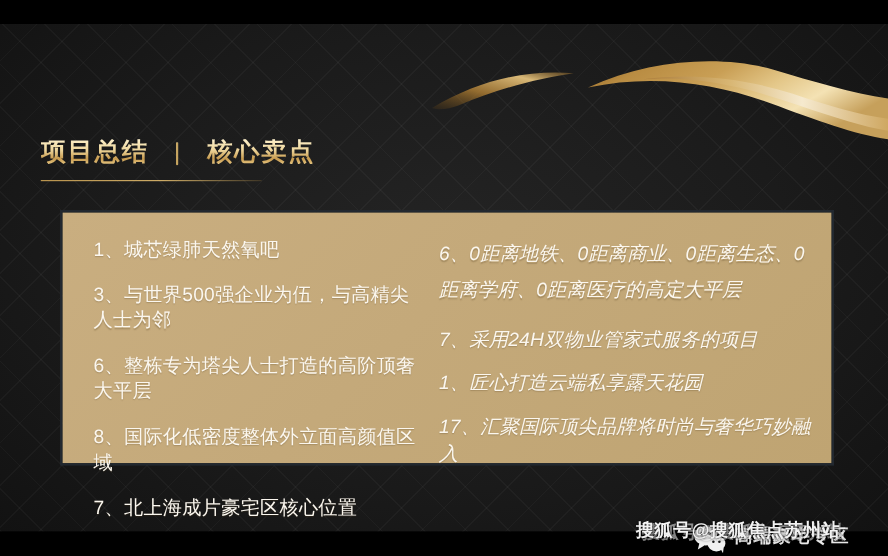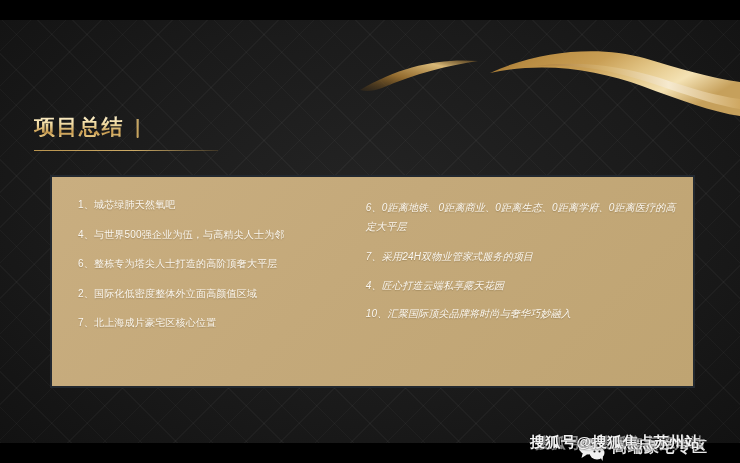--- a/index.html
+++ b/index.html
@@ -41,21 +41,21 @@
   .ribbon { position:absolute; left:330px; top:0px; width:410px; height:110px; z-index:5; }
 
   
   .heading-wrap { position:absolute; left:34px; top:96px; z-index:10; }
   .heading {
     font-size:21px; font-weight:bold; letter-spacing:1.5px; line-height:1;
     background:linear-gradient(180deg,#fdf0cb 0%,#efd79c 42%,#c79a4e 78%,#e7c884 100%);
     -webkit-background-clip:text; background-clip:text;
     -webkit-text-fill-color:transparent; color:#e9cf96;
     white-space:nowrap;
-    display:flex; align-items:center; gap:9px;
+    display:flex; align-items:center; gap:19px;
   }
   .heading .divider {
     -webkit-text-fill-color:#c6a45f; color:#c6a45f;
     font-weight:400; font-size:20px; padding:0 2px;
   }
   .heading-rule {
     position:absolute; left:34px; top:130px; width:184px; height:1px;
     background:linear-gradient(90deg,#b8934e 0%,#cdab66 55%,rgba(160,125,60,0.25) 100%);
     z-index:10;
   }
@@ -68,21 +68,21 @@
     z-index:12;
     display:flex;
     padding:18px 14px 14px 14px;
   }
   .col { display:flex; flex-direction:column; }
   .col-left  { width:292px; padding-left:12px; padding-top:3px; }
   .col-right { width:330px; padding-left:12px; padding-top:3px; }
 
   .item {
     color:#fbf7ef;
-    font-size:10px;
+    font-size:16px;
     line-height:1.35;
     letter-spacing:0.2px;
     margin-bottom:16px;
     text-shadow:0 1px 1px rgba(90,70,35,0.30);
     white-space:normal;
   }
   .col-right .item { margin-bottom:15px;font-style:italic; }
   .col-right .item.wrap { margin-bottom:14px; line-height:1.9; }
 
   
@@ -146,39 +146,40 @@
                L410,62 C380,58 348,48 314,38 C272,26 212,29 160,53 Z" fill="url(#gradMain)"></path>
 
       <path d="M206,46 C254,43 296,54 336,68 C366,78 390,86 410,89
                L410,79 C386,76 360,68 330,58 C292,46 250,40 206,46 Z" fill="url(#gradShine)" opacity="0.95"></path>
     </svg>
 
     <div class="heading-wrap">
       <div class="heading">
         <span>项目总结</span>
         <span class="divider">|</span>
+        <span>核心卖点</span>
       </div>
     </div>
     <div class="heading-rule"></div>
 
     <div class="panel">
 
       <div class="col col-left">
         <div class="item">1、城芯绿肺天然氧吧</div>
-        <div class="item">4、与世界500强企业为伍，与高精尖人士为邻</div>
+        <div class="item">3、与世界500强企业为伍，与高精尖人士为邻</div>
         <div class="item">6、整栋专为塔尖人士打造的高阶顶奢大平层</div>
-        <div class="item">2、国际化低密度整体外立面高颜值区域</div>
+        <div class="item">8、国际化低密度整体外立面高颜值区域</div>
         <div class="item">7、北上海成片豪宅区核心位置</div>
       </div>
 
       <div class="col col-right">
         <div class="item wrap">6、0距离地铁、0距离商业、0距离生态、0距离学府、0距离医疗的高定大平层</div>
         <div class="item">7、采用24H双物业管家式服务的项目</div>
-        <div class="item">4、匠心打造云端私享露天花园</div>
-        <div class="item">10、汇聚国际顶尖品牌将时尚与奢华巧妙融入</div>
+        <div class="item">1、匠心打造云端私享露天花园</div>
+        <div class="item">17、汇聚国际顶尖品牌将时尚与奢华巧妙融入</div>
       </div>
 
     </div>
   </div>
 
   <div class="bar-top"></div>
   <div class="bar-bottom"></div>
 
   <div class="wechat-badge">
     <svg class="wechat-icon" viewBox="0 0 54 46">

